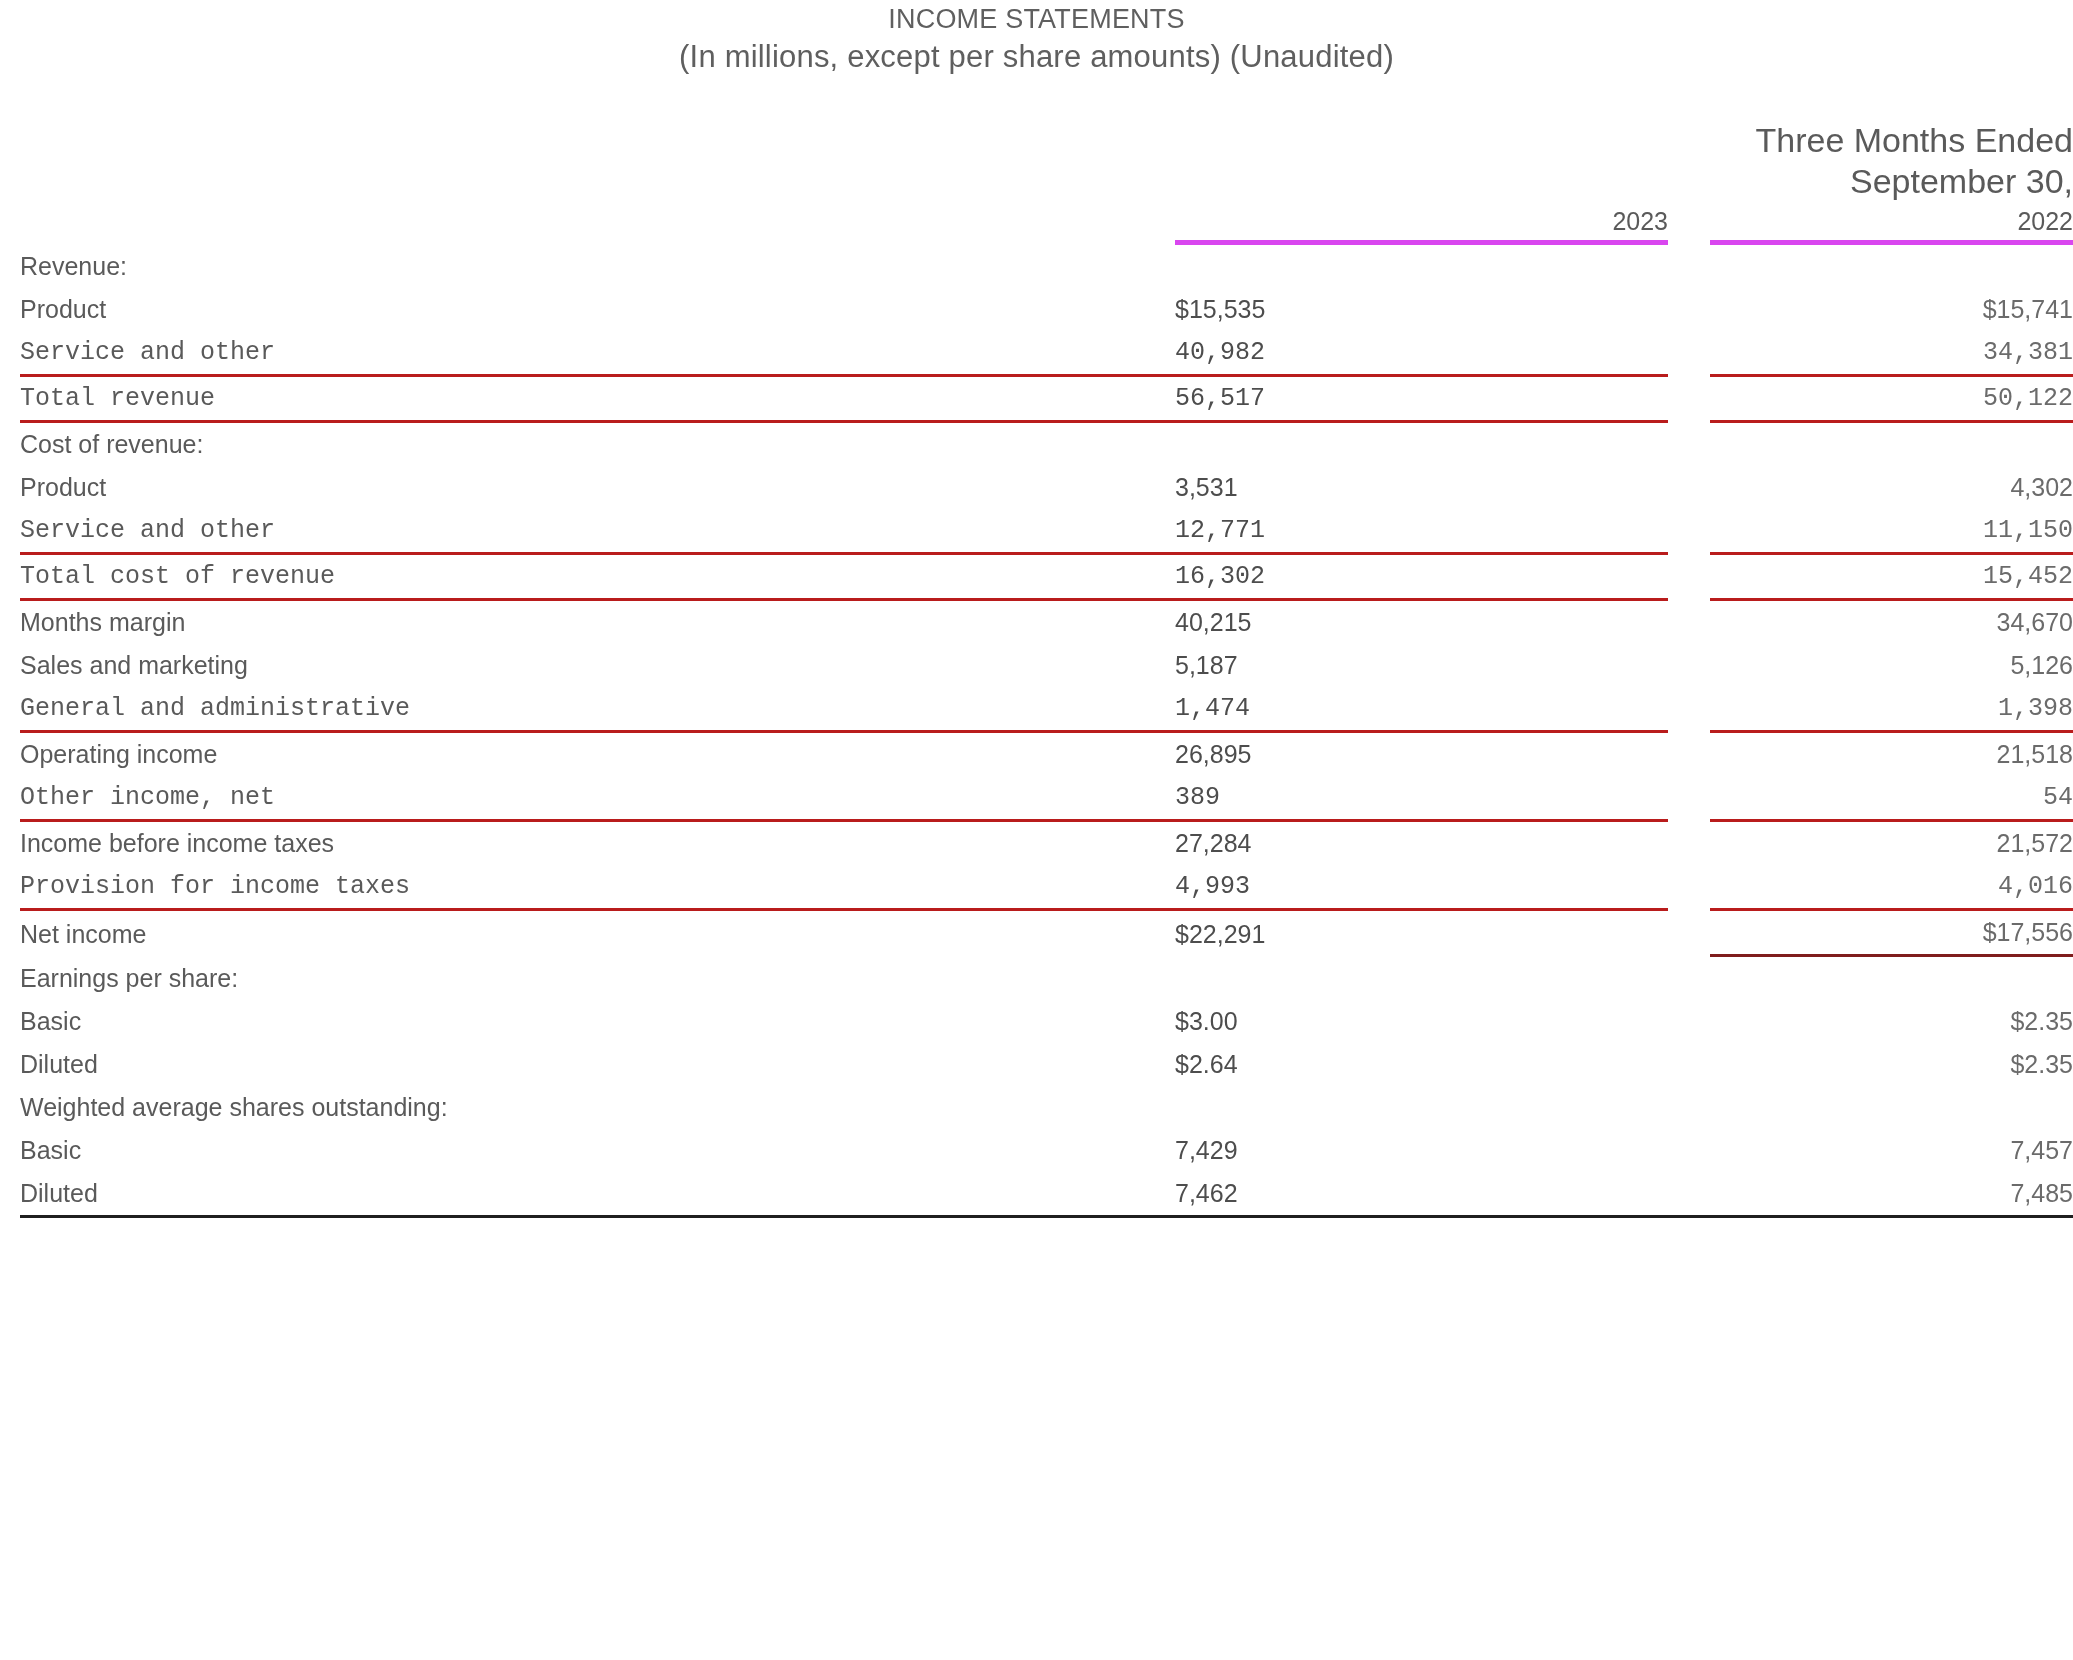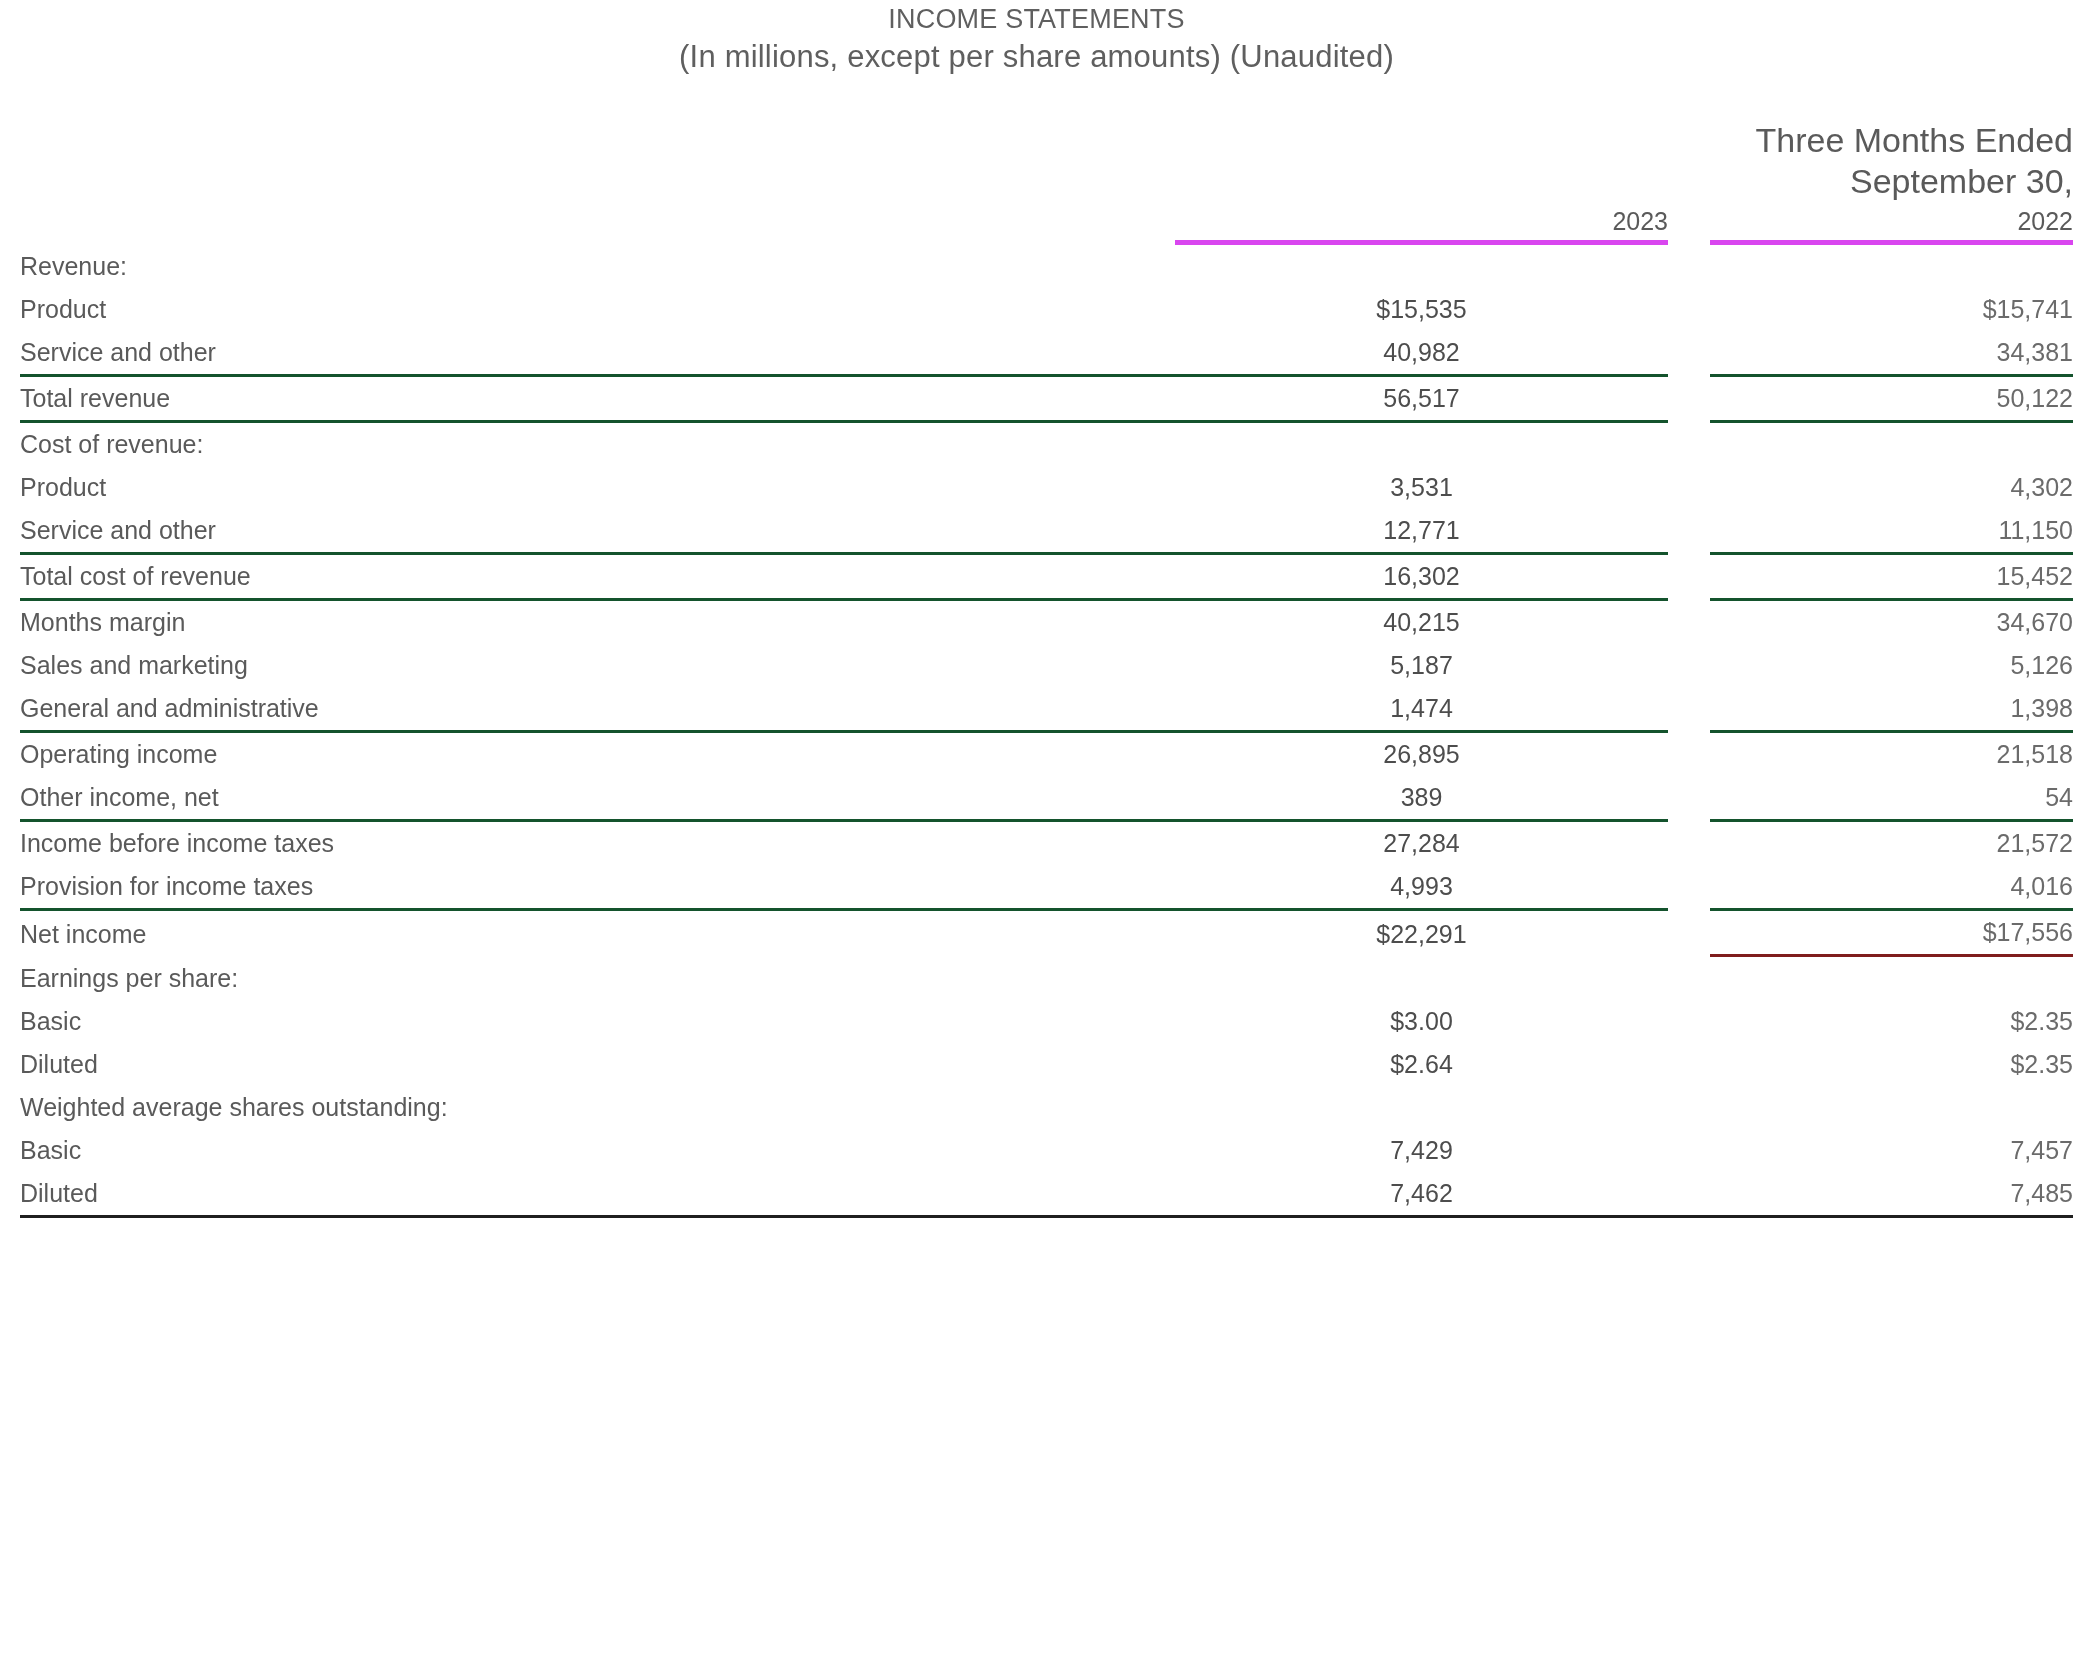--- a/index.html
+++ b/index.html
@@ -90,42 +90,42 @@
     color: #5a5a5a;
     line-height: 43px;
     height: 43px;
     white-space: nowrap;
   }
   .ind0 { padding-left: 0px; }
   .ind1 { padding-left: 22px; }
   .ind2 { padding-left: 44px; }
 
   .v1 {
-    text-align: center;
+    text-align: left;
     font-size: 25px;
     font-weight: 700;
     color: #4d4d4d;
     line-height: 43px;
     height: 43px;
   }
   .v2 {
     text-align: right;
     font-size: 25px;
     font-weight: 400;
     color: #6b6b6b;
     line-height: 43px;
     height: 43px;
   }
   .gap { }
 
   
   
   tr.ul-full > td.lbl,
   tr.ul-full > td.v1,
-  tr.ul-full > td.v2 { border-bottom: 3px solid #14532d; }
+  tr.ul-full > td.v2 { border-bottom: 3px solid #b91c1c; font-family: Liberation Mono, monospace; }
 
   
   tr.ul-nums > td.v1,
   tr.ul-nums > td.v2 { border-bottom: 3px solid #7f1d1d; }
 
   
   tr.ul-bottom > td { border-bottom: 3px solid #1f1f1f; }
 </style>
 </head>
 <body>

